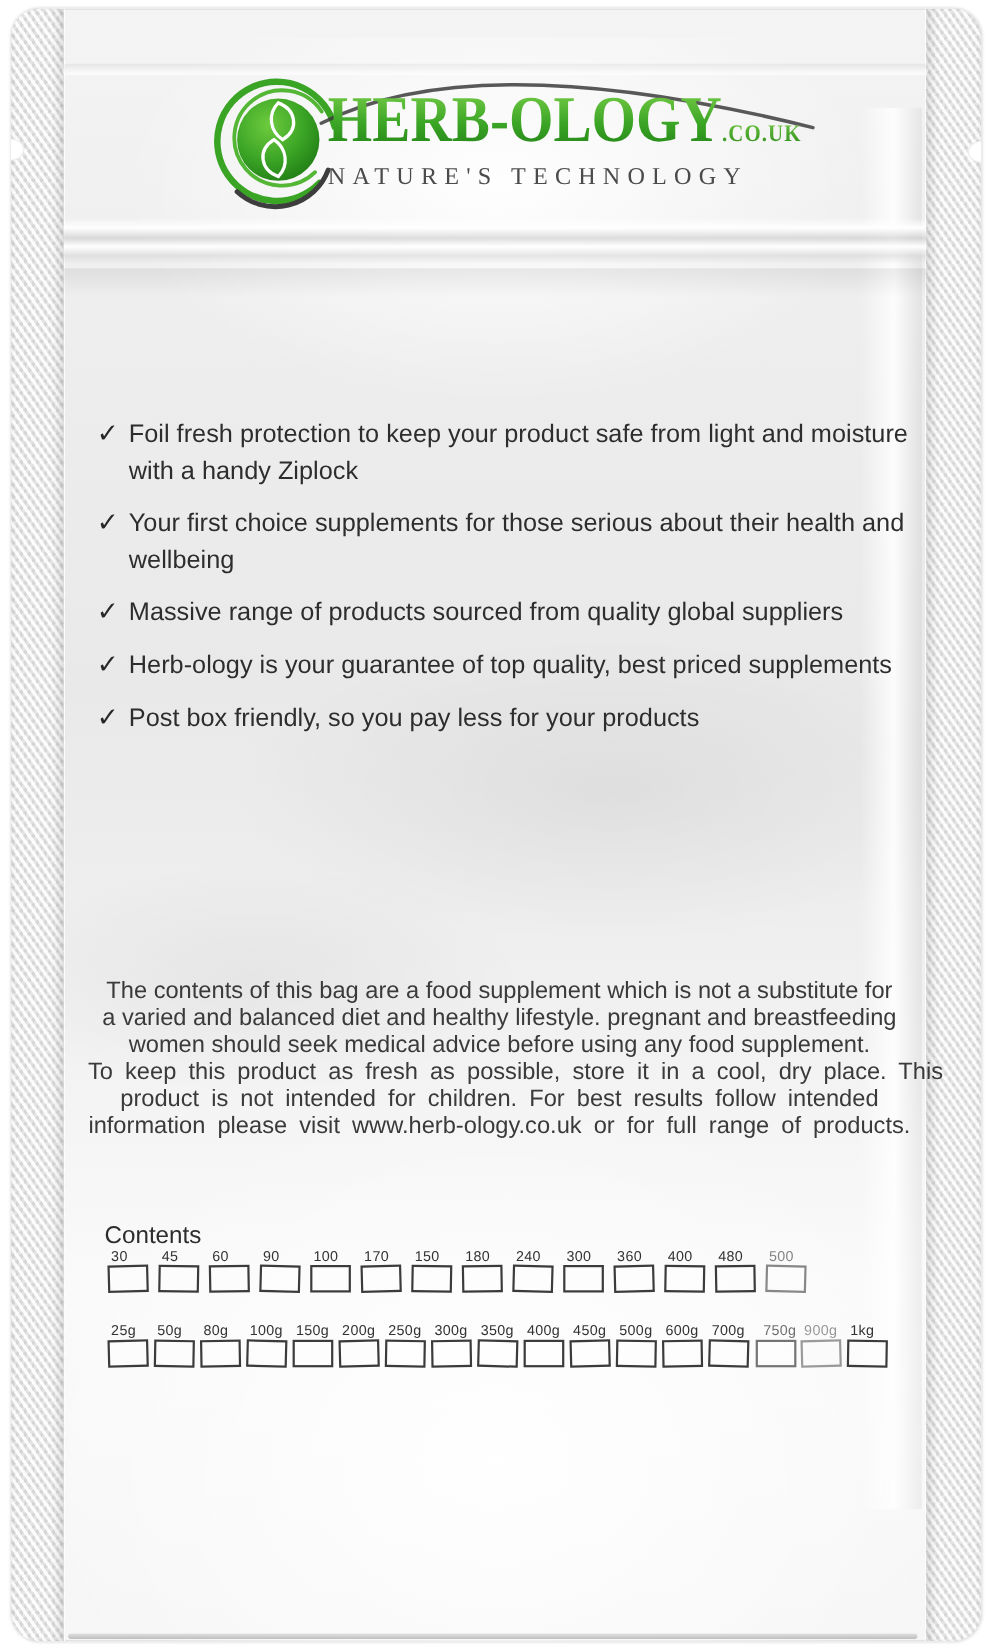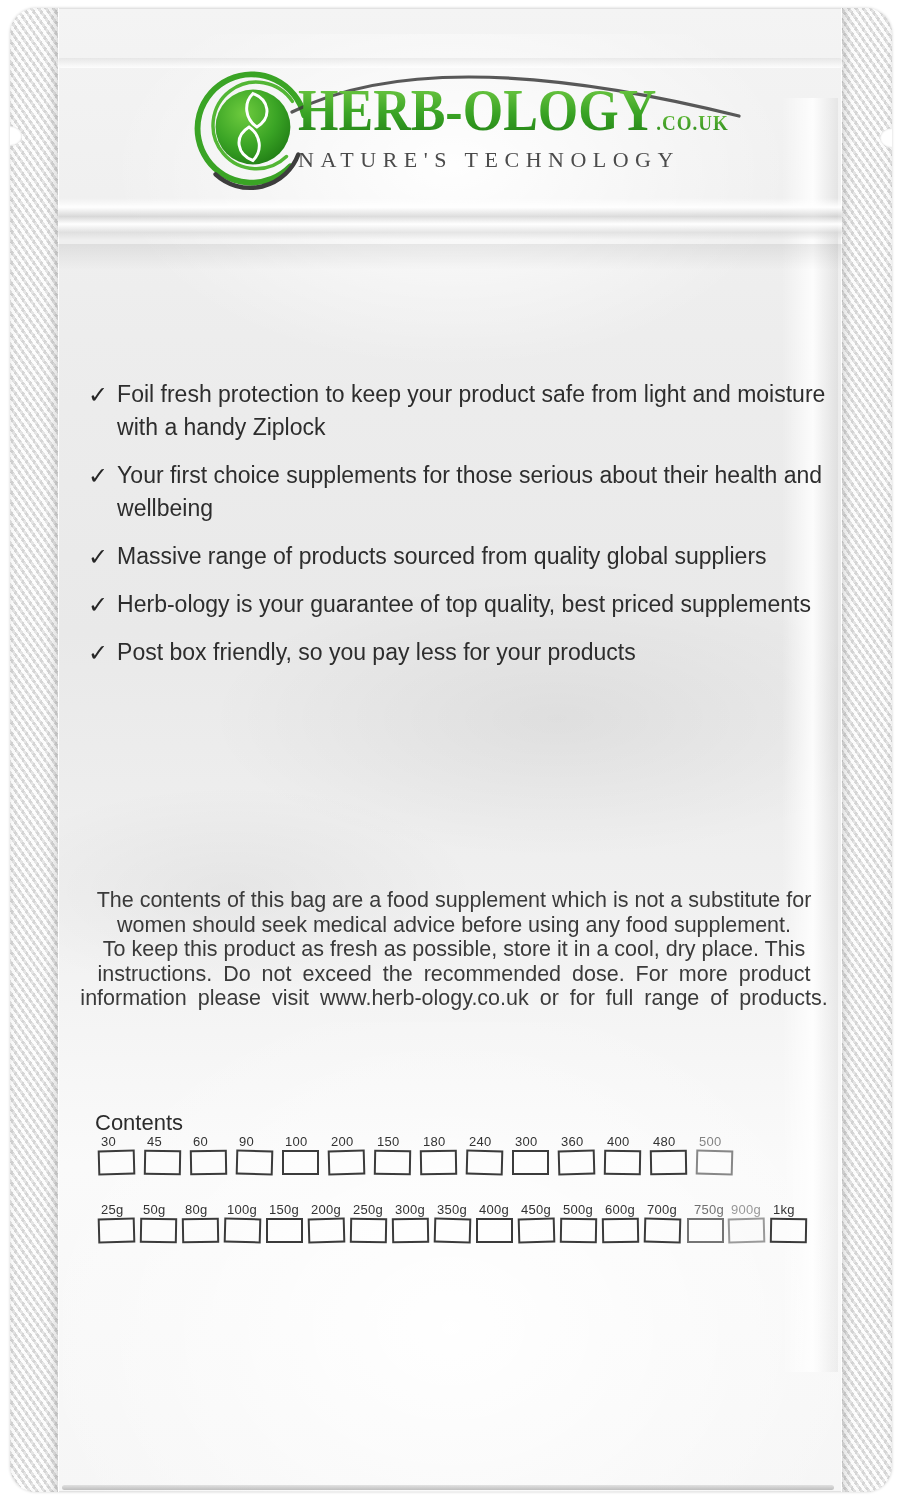--- a/index.html
+++ b/index.html
@@ -152,23 +152,24 @@
         <span>Herb-ology is your guarantee of top quality, best priced supplements</span>
       </div>
       <div class="feature">
         <span class="check">✓</span>
         <span>Post box friendly, so you pay less for your products</span>
       </div>
     </div>
 
   <div class="disclaimer">
       <div class="disc-line">The contents of this bag are a food supplement which is not a substitute for</div>
+      <div class="disc-line">a varied and balanced diet and healthy lifestyle. pregnant and breastfeeding</div>
       <div class="disc-line">women should seek medical advice before using any food supplement.</div>
       <div class="disc-line">To keep this product as fresh as possible, store it in a cool, dry place. This</div>
-      <div class="disc-line">instructions. Do not exceed the recommended dose. For more product</div>
+      <div class="disc-line">product is not intended for children. For best results follow intended</div>
       <div class="disc-line">information please visit www.herb-ology.co.uk or for full range of products.</div>
     </div>
 
   <div class="contents-label">Contents</div>
   <div class="cbx-row row1">
       <div class="cbx">
         <span class="cbx-label">30</span>
         <span class="cbx-box" style="transform: rotate(-1.5deg);"></span>
       </div>
       <div class="cbx">
@@ -181,21 +182,21 @@
       </div>
       <div class="cbx">
         <span class="cbx-label">90</span>
         <span class="cbx-box" style="transform: rotate(1.5deg);"></span>
       </div>
       <div class="cbx">
         <span class="cbx-label">100</span>
         <span class="cbx-box" style="transform: rotate(0deg);"></span>
       </div>
       <div class="cbx">
-        <span class="cbx-label">200</span>
+        <span class="cbx-label">170</span>
         <span class="cbx-box" style="transform: rotate(-1.5deg);"></span>
       </div>
       <div class="cbx">
         <span class="cbx-label">150</span>
         <span class="cbx-box" style="transform: rotate(1deg);"></span>
       </div>
       <div class="cbx">
         <span class="cbx-label">180</span>
         <span class="cbx-box" style="transform: rotate(-1deg);"></span>
       </div>

